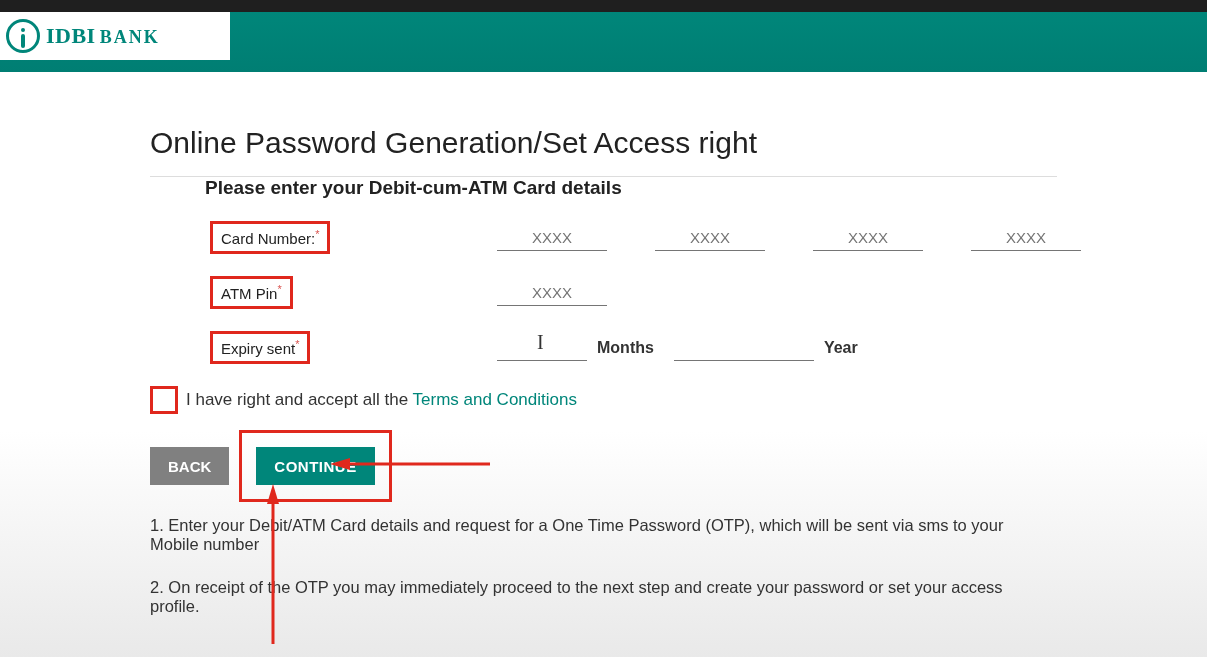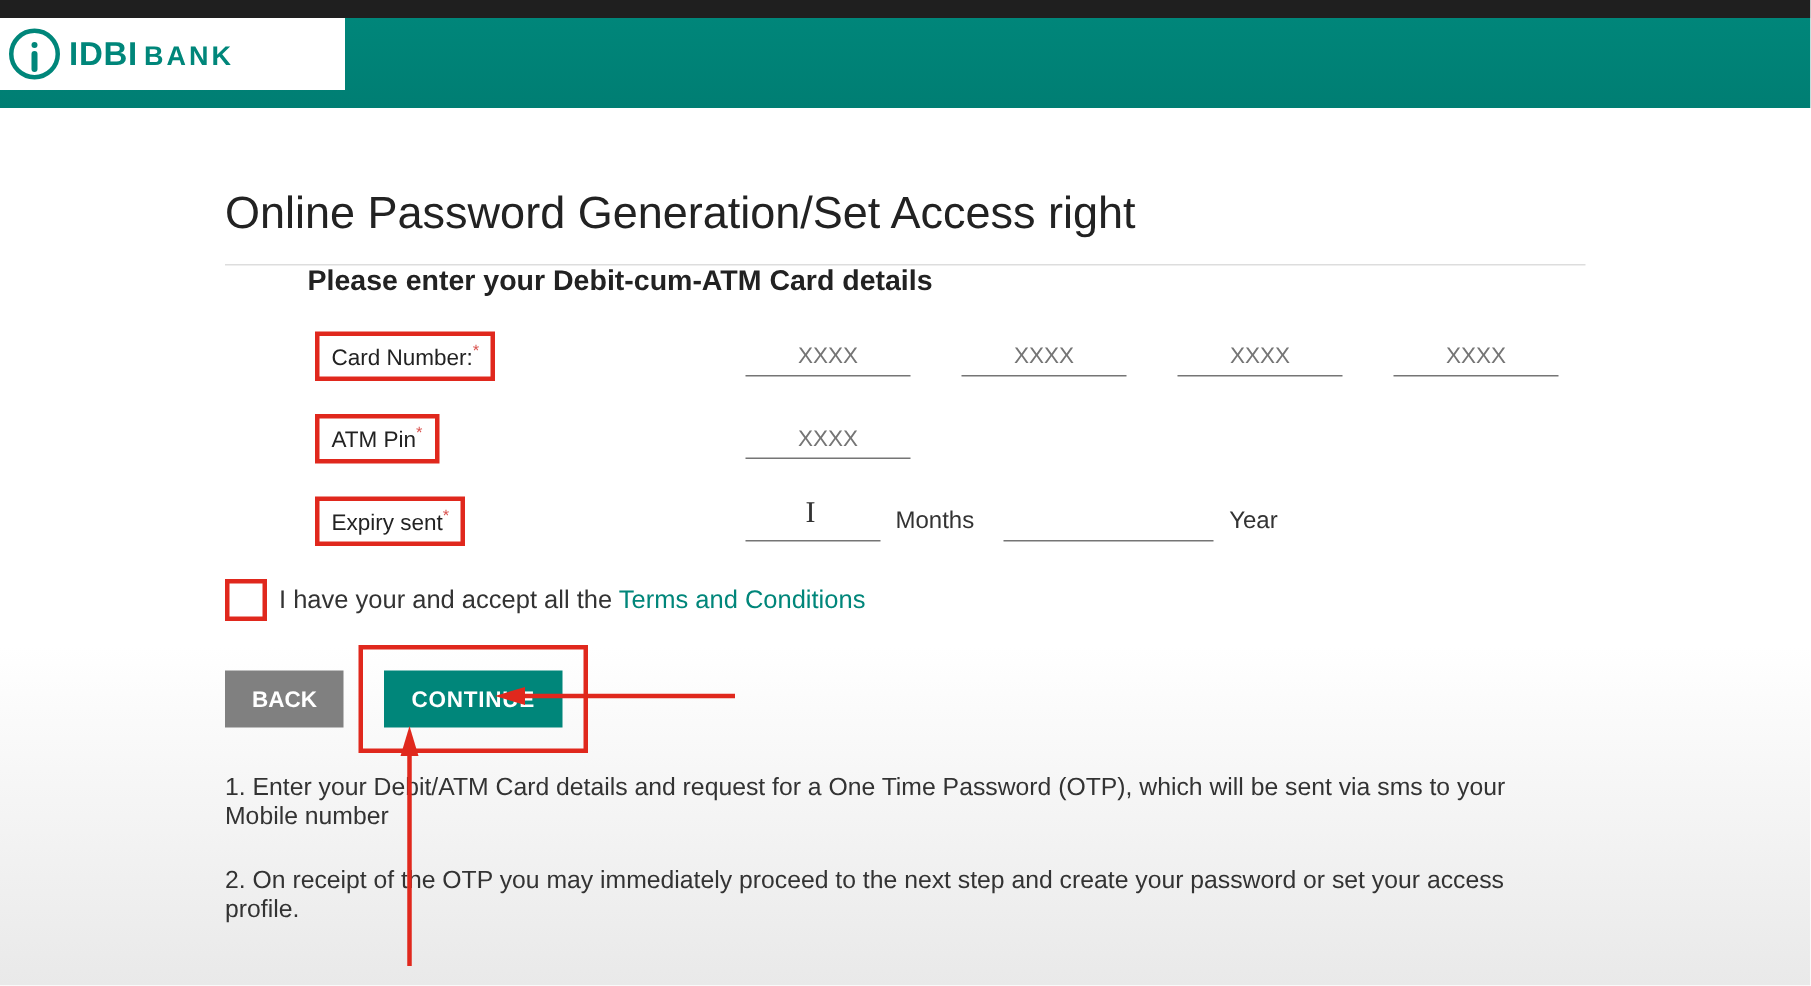--- a/index.html
+++ b/index.html
@@ -9,20 +9,21 @@
   
   .top-black {
     position: absolute; left: 0; right: 0; top: 0; height: 12px;
     background: #1f1f1f;
   }
 
   
   .header-band {
     position: absolute; left: 0; right: 0; top: 12px; height: 60px;
     background: linear-gradient(#00867a, #007e73);
+    font-family: Liberation Serif, serif;
   }
 
   .logo-box {
     position: absolute; left: 0; top: 0; width: 230px; height: 48px;
     background: #fff; display: flex; align-items: center; padding-left: 6px;
   }
   .logo-circle {
     width: 34px; height: 34px; border: 3px solid #00867a; border-radius: 50%;
     position: relative; display: inline-block; margin-right: 6px;
   }
@@ -57,30 +58,30 @@
   .form-row {
     display: flex; align-items: center; margin: 0 0 22px 60px;
   }
   .label-box {
     border: 3px solid #e0281d; padding: 4px 8px; font-size: 15px; color: #222;
     display: inline-block;
   }
   .req { color: #d9534f; font-size: 11px; vertical-align: super; }
 
   .inputs {
-    margin-left: auto; display: flex; align-items: center; gap: 34px; width: 560px;
+    margin-left: auto; display: flex; align-items: center; gap: 48px; width: 560px;
   }
   .uinput {
     border: none; border-bottom: 1px solid #757575; background: transparent;
     width: 110px; text-align: center; font-size: 15px; color: #333; padding: 4px 0;
     outline: none;
   }
   .uinput.wide { width: 140px; }
 
-  .expiry-label { font-size: 16px; color: #333; margin-left: -10px; }
+  .expiry-label { font-size: 16px; color: #333; margin-left: -10px; font-weight: bold; }
   .cursor-char {
     font-family: "Times New Roman", serif; font-size: 20px; color: #333;
   }
 
   .terms-row {
     display: flex; align-items: center; gap: 8px; margin: 12px 0 16px 0;
   }
   .check-box {
     width: 28px; height: 28px; border: 3px solid #e0281d; display: inline-block;
   }
@@ -160,21 +161,21 @@
       </span>
       <span class="expiry-label">Months</span>
       <input class="uinput wide" style="">
       <span class="expiry-label">Year</span>
     </div>
   </div>
 
   <div class="terms-row">
     <span class="check-box"></span>
     <span class="terms-text">
-      <span>I have your and accept all the </span><a href="#" class="terms-link">Terms and Conditions</a>
+      <span>I have right and accept all the </span><a href="#" class="terms-link">Terms and Conditions</a>
     </span>
   </div>
 
   <div class="btn-row">
     <button class="btn btn-back">BACK</button>
     <span class="continue-wrap">
       <button class="btn btn-continue">CONTINUE</button>
     </span>
   </div>
 

